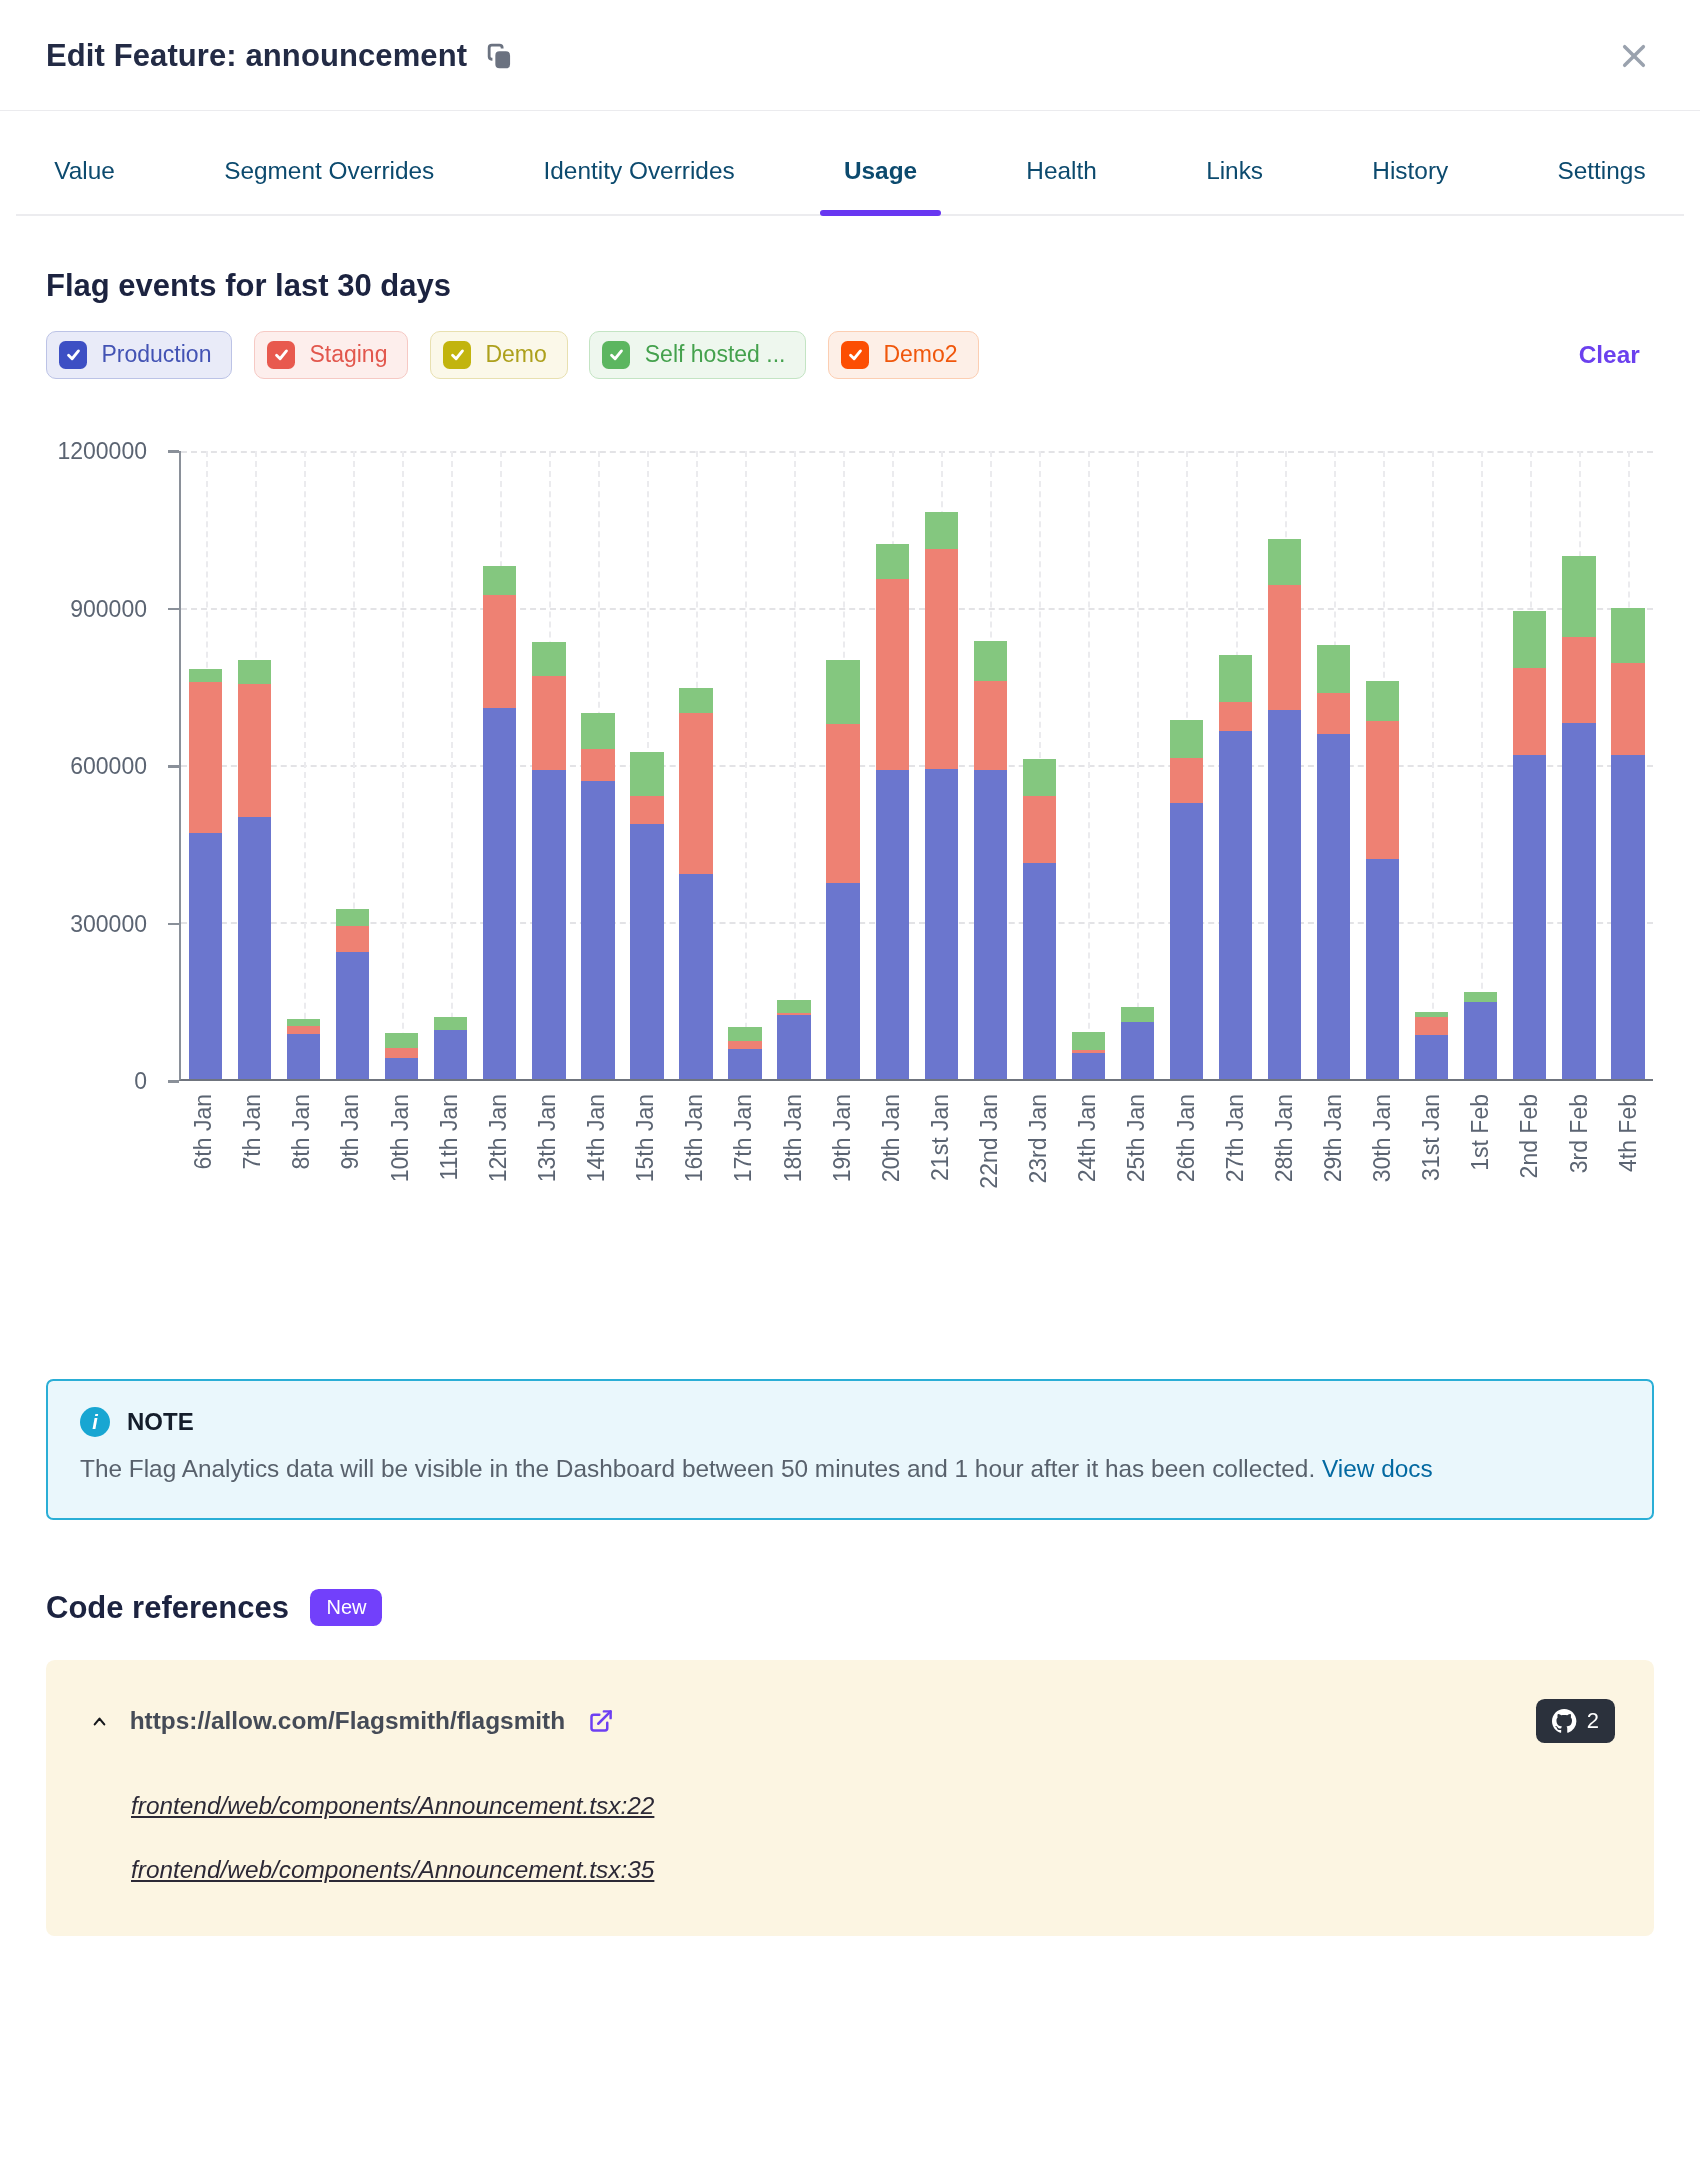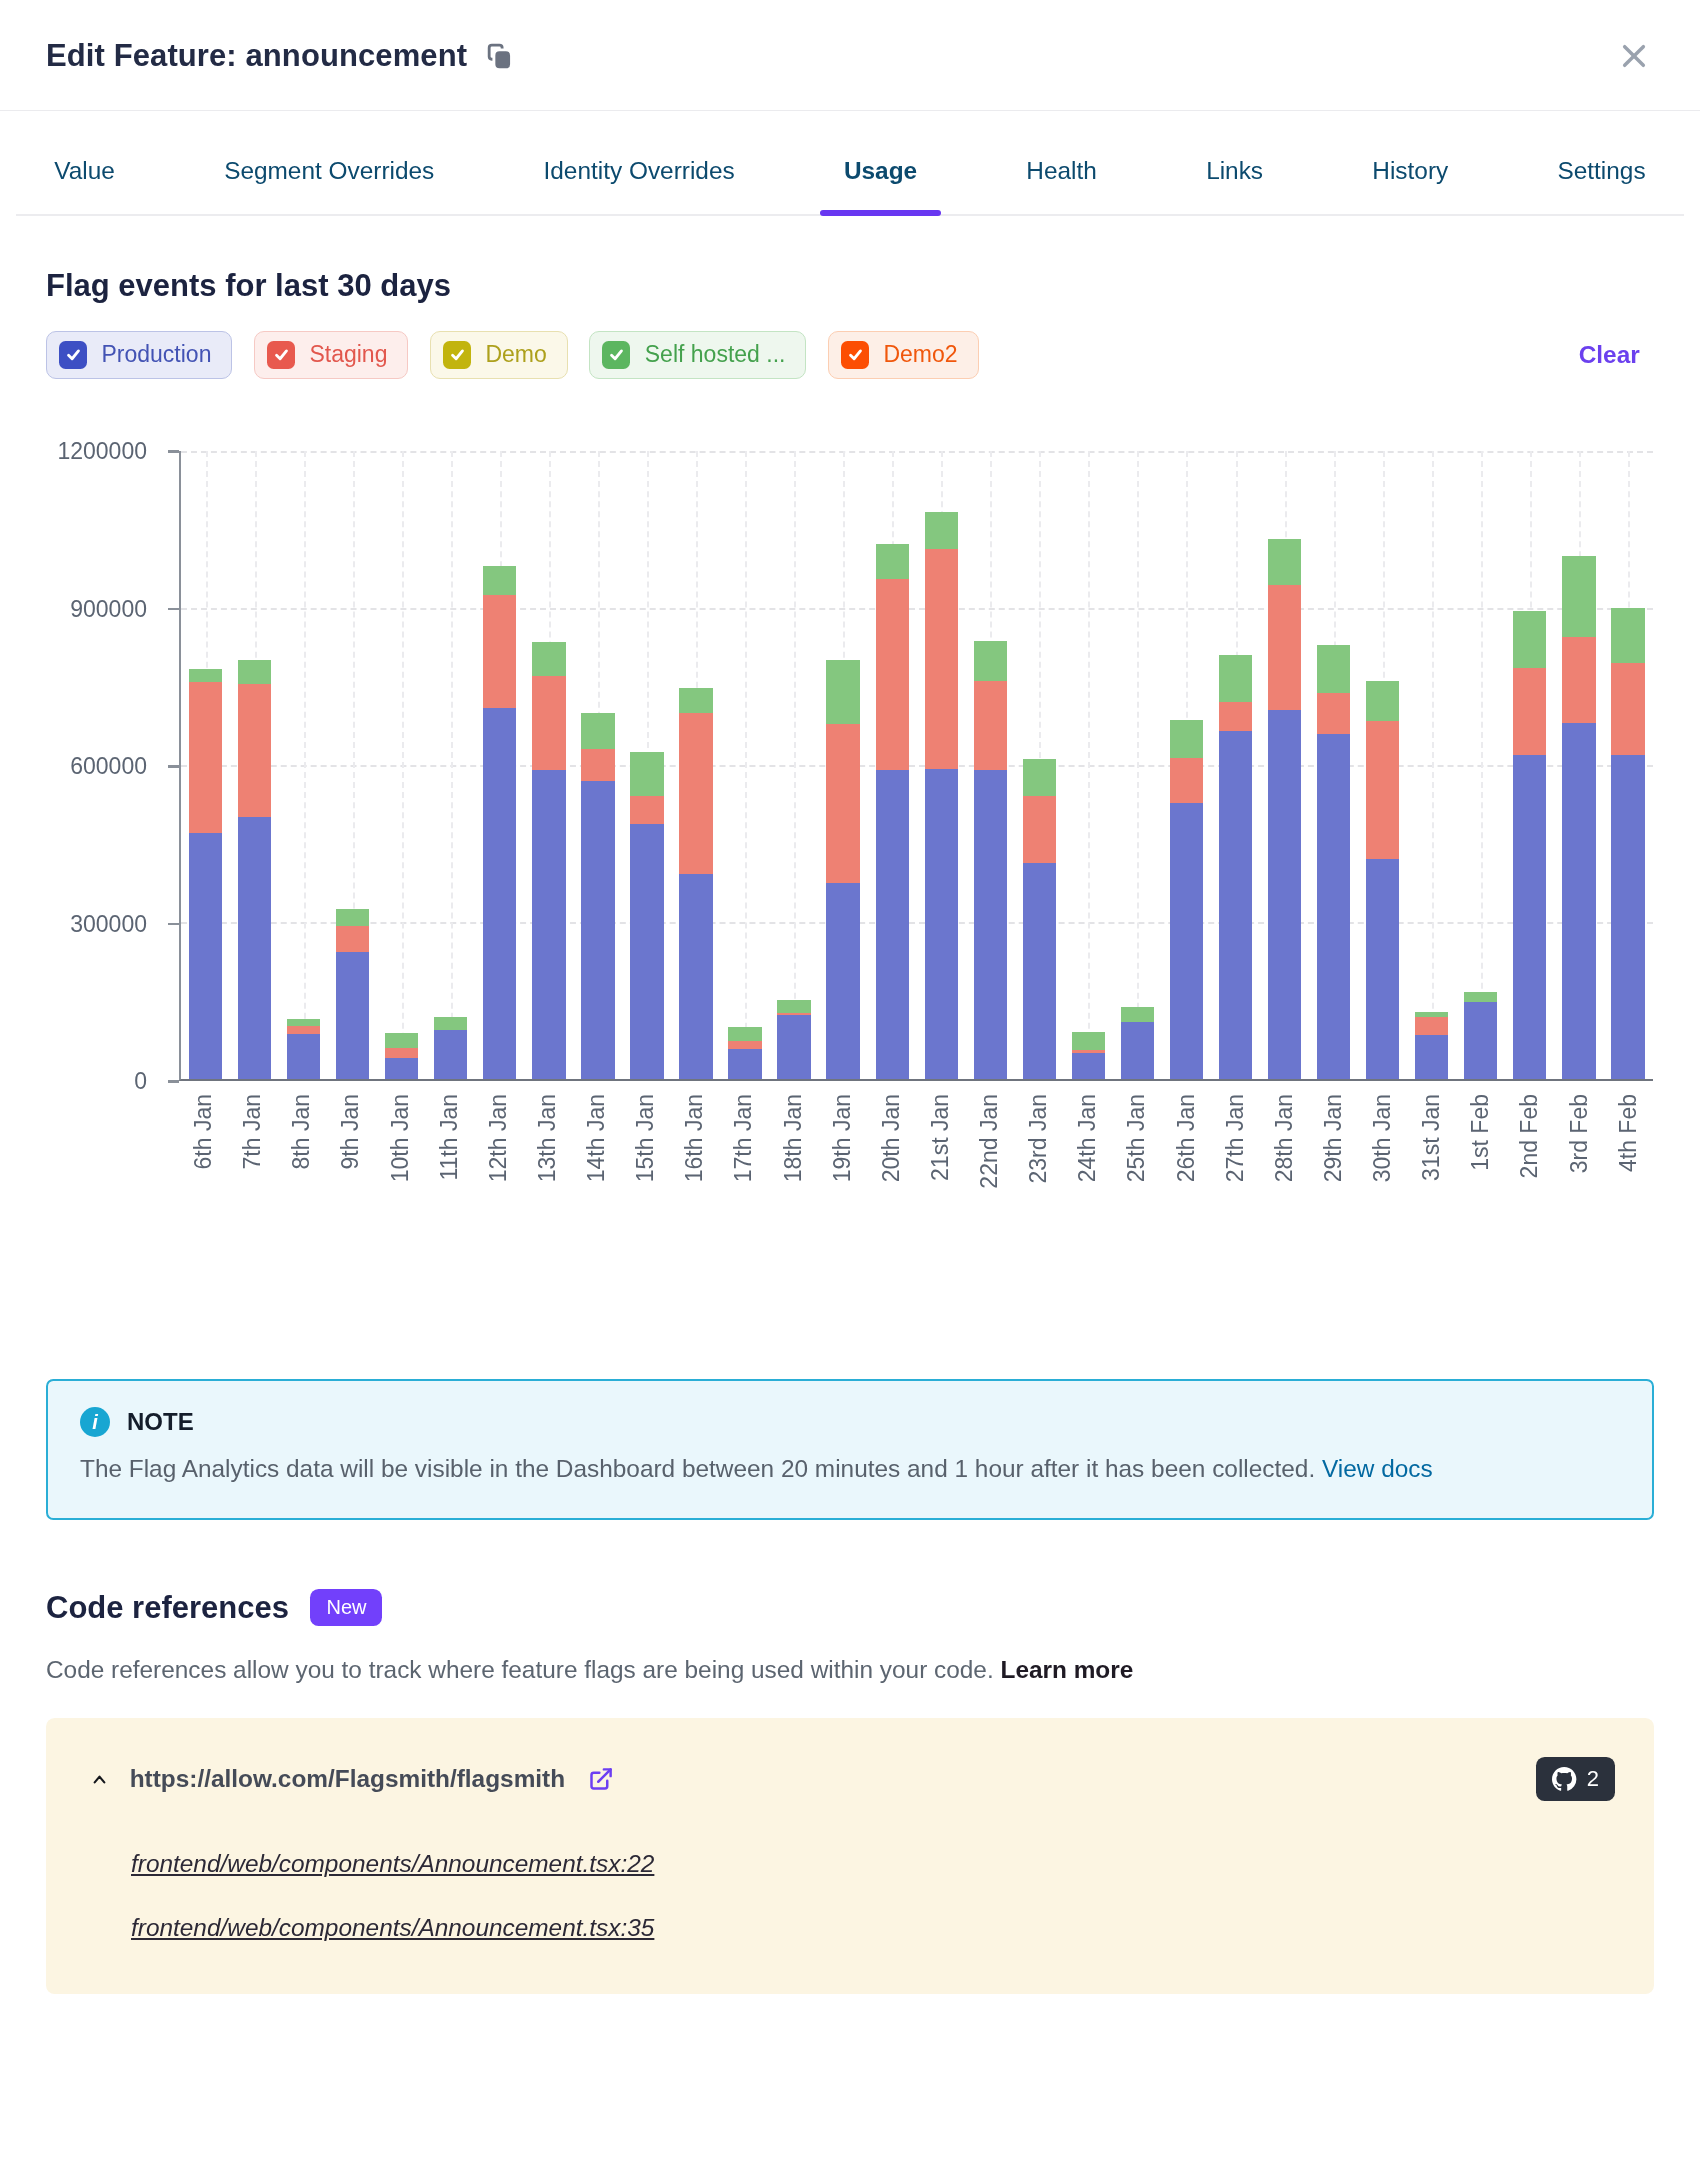--- a/index.html
+++ b/index.html
@@ -500,28 +500,27 @@
           <span>4th Feb</span>
         </div>
       </div>
   </div>
 
   <div class="note">
     <div class="note-head">
       <span class="info-icon">i</span>
       <span class="note-title">NOTE</span>
     </div>
-    <div class="note-body"><span>The Flag Analytics data will be visible in the Dashboard between 20 minutes and 1 hour after it has been collected. </span><a class="purple-link">View docs</a></div>
+    <div class="note-body"><span>The Flag Analytics data will be visible in the Dashboard between 50 minutes and 1 hour after it has been collected. </span><a class="purple-link">View docs</a></div>
   </div>
 
   <div class="code-head">
     <span class="code-title">Code references</span>
     <span class="new-badge">New</span>
   </div>
-  <div class="code-desc"><span>Code references allow you to track where feature flags are being used within your code. </span><span class="learn-more">Learn more</span></div>
 
   <div class="repo-card">
     <div class="repo-row">
       <span class="caret">
         <svg width="23" height="23" viewBox="0 0 24 24" fill="none" stroke="#15171c" stroke-width="2.2" stroke-linecap="round" stroke-linejoin="round">
             <polyline points="7 15 12 9 17 15"></polyline>
           </svg>
       </span>
       <span class="repo-url">https://allow.com/Flagsmith/flagsmith</span>
       <span class="ext-icon">

